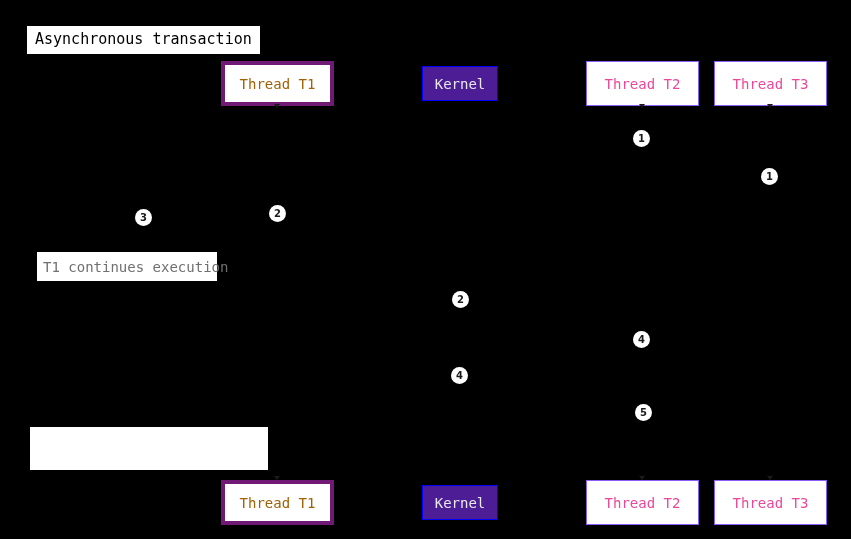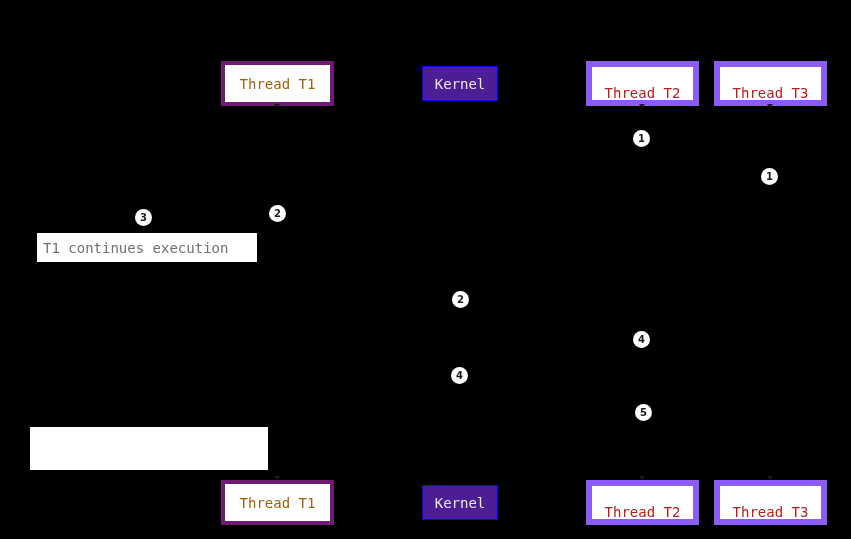--- a/index.html
+++ b/index.html
@@ -39,23 +39,22 @@
     justify-content: center;
     white-space: nowrap;
     font-size: 14px;
     line-height: 1;
   }
   .lifeline-box.red {
     border: 4px solid #701a75;
     color: #a16207;
   }
   .lifeline-box.blue {
-    border: 6px solid #8b5cf6;
-    color: #b91c1c;
-    align-items: flex-end;
+    border: 1px solid #8b5cf6;
+    color: #ec4899;
   }
   .lifeline-box.kernel {
     background: #4c1d95;
     border: 1px solid #0000ff;
     color: #e8e8e8;
   }
 
   
   .lifeline {
     position: absolute;
@@ -107,20 +106,21 @@
     border-left: 3px solid transparent;
     border-right: 3px solid transparent;
     border-top: 4px solid #1a1a1a;
   }
 </style>
 </head>
 <body>
 
 <div id="canvas">
 
+  <div class="title-box" style="left:27px; top:26px;">Asynchronous transaction</div>
 
   <div class="lifeline" style="left:277px; top:106px; height:374px;"></div>
   <div class="lifeline" style="left:460px; top:101px; height:384px;"></div>
   <div class="lifeline" style="left:642px; top:106px; height:374px;"></div>
   <div class="lifeline" style="left:770px; top:106px; height:374px;"></div>
 
   <div class="lifeline-box red" style="left:221px; top:61px; width:113px; height:45px;">
     <span>Thread T1</span>
   </div>
   <div class="arrow-stub" style="left:274px; top:104px;"></div>
@@ -132,21 +132,21 @@
   <div class="lifeline-box blue" style="left:586px; top:61px; width:113px; height:45px;">
     <span>Thread T2</span>
   </div>
   <div class="arrow-stub" style="left:639px; top:104px;"></div>
 
   <div class="lifeline-box blue" style="left:714px; top:61px; width:113px; height:45px;">
     <span>Thread T3</span>
   </div>
   <div class="arrow-stub" style="left:767px; top:104px;"></div>
 
-  <div class="note-box" style="left:37px; top:233px; width:220px; height:29px;text-align:right;">
+  <div class="note-box" style="left:37px; top:252px; width:180px; height:29px;text-align:right;">
     <span>T1 continues execution</span>
   </div>
 
   <div class="empty-box" style="left:30px; top:427px; width:238px; height:43px;"></div>
 
   <div class="step-badge" style="left:633px; top:130px;">1</div>
   <div class="step-badge" style="left:761px; top:168px;">1</div>
   <div class="step-badge" style="left:135px; top:209px;">3</div>
   <div class="step-badge" style="left:269px; top:205px;">2</div>
   <div class="step-badge" style="left:452px; top:291px;">2</div>

